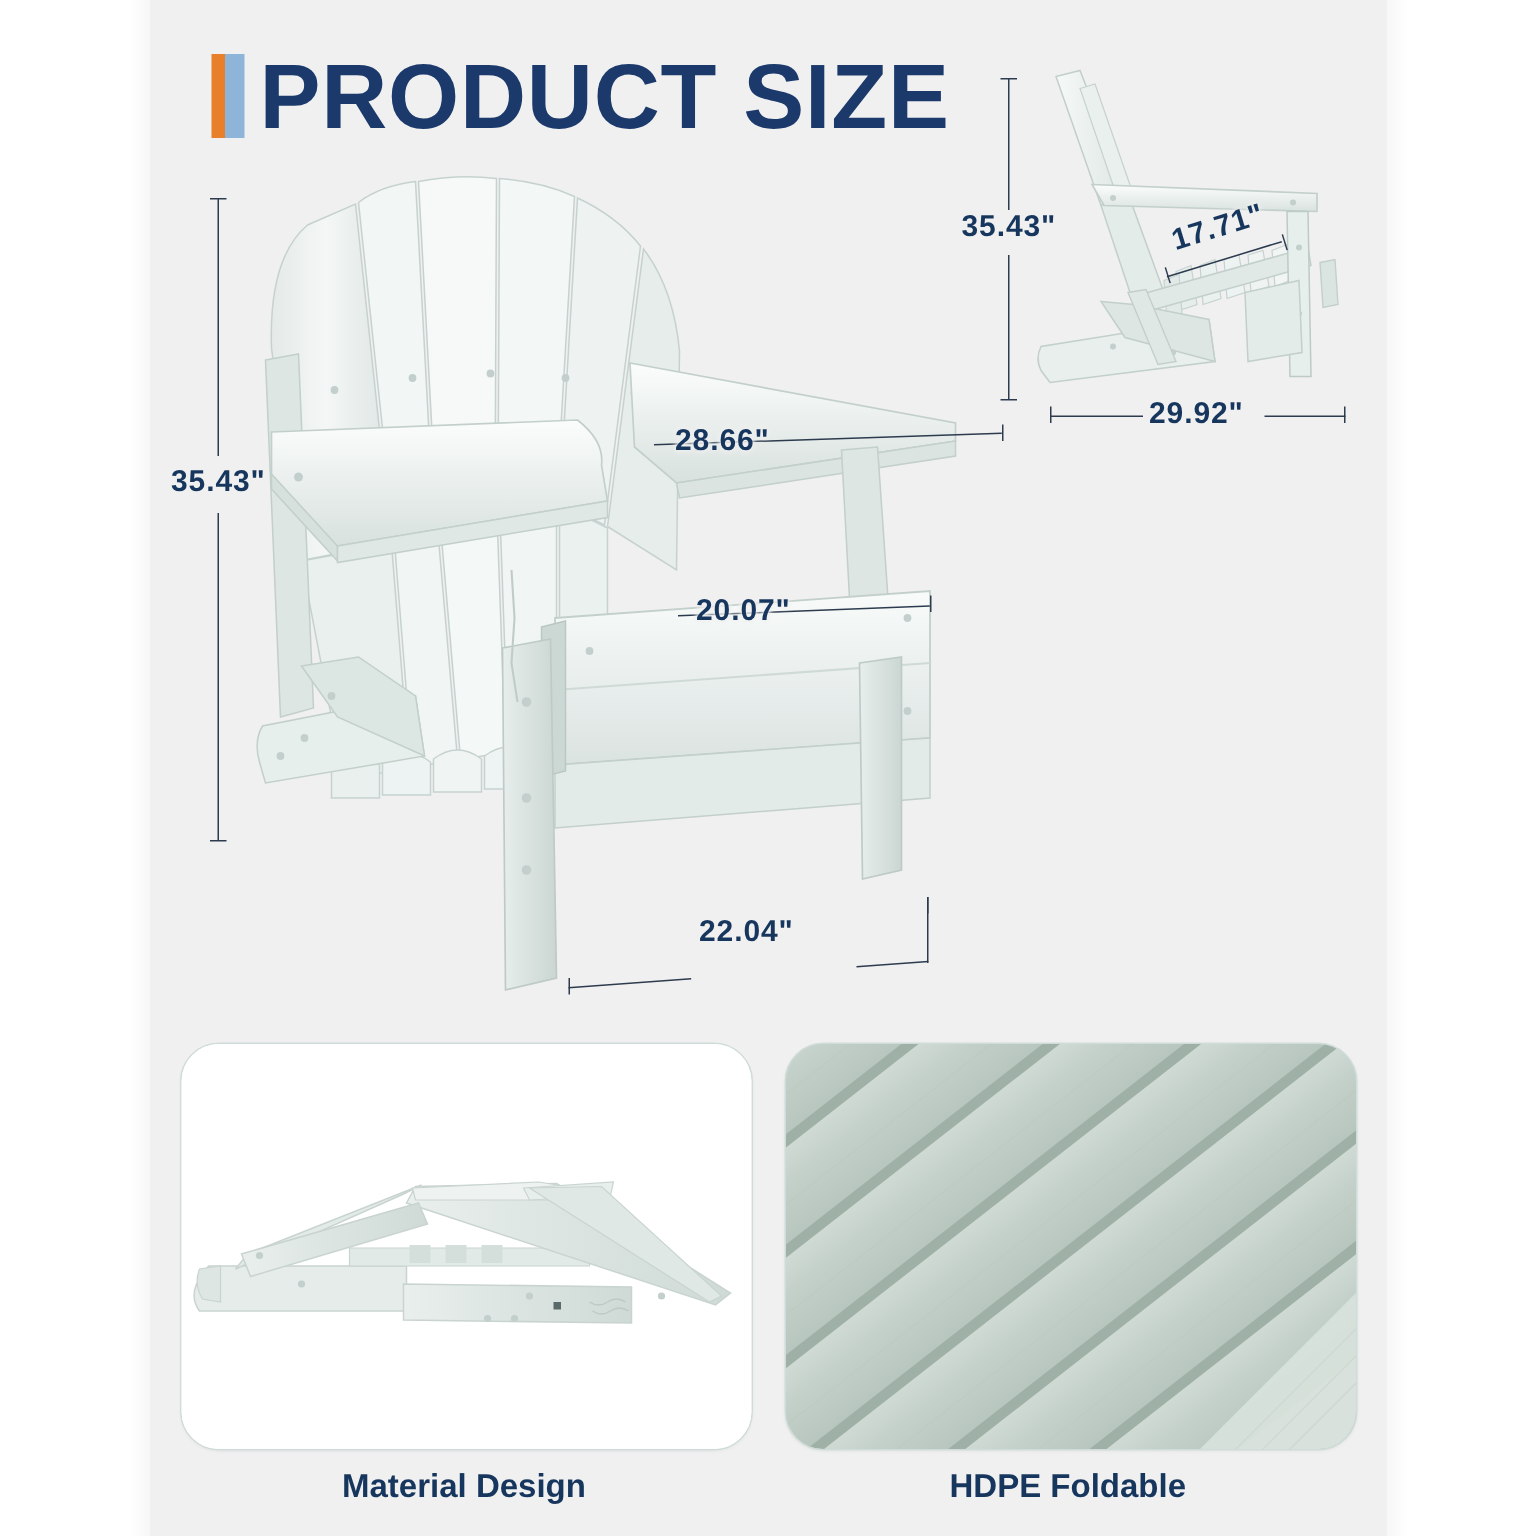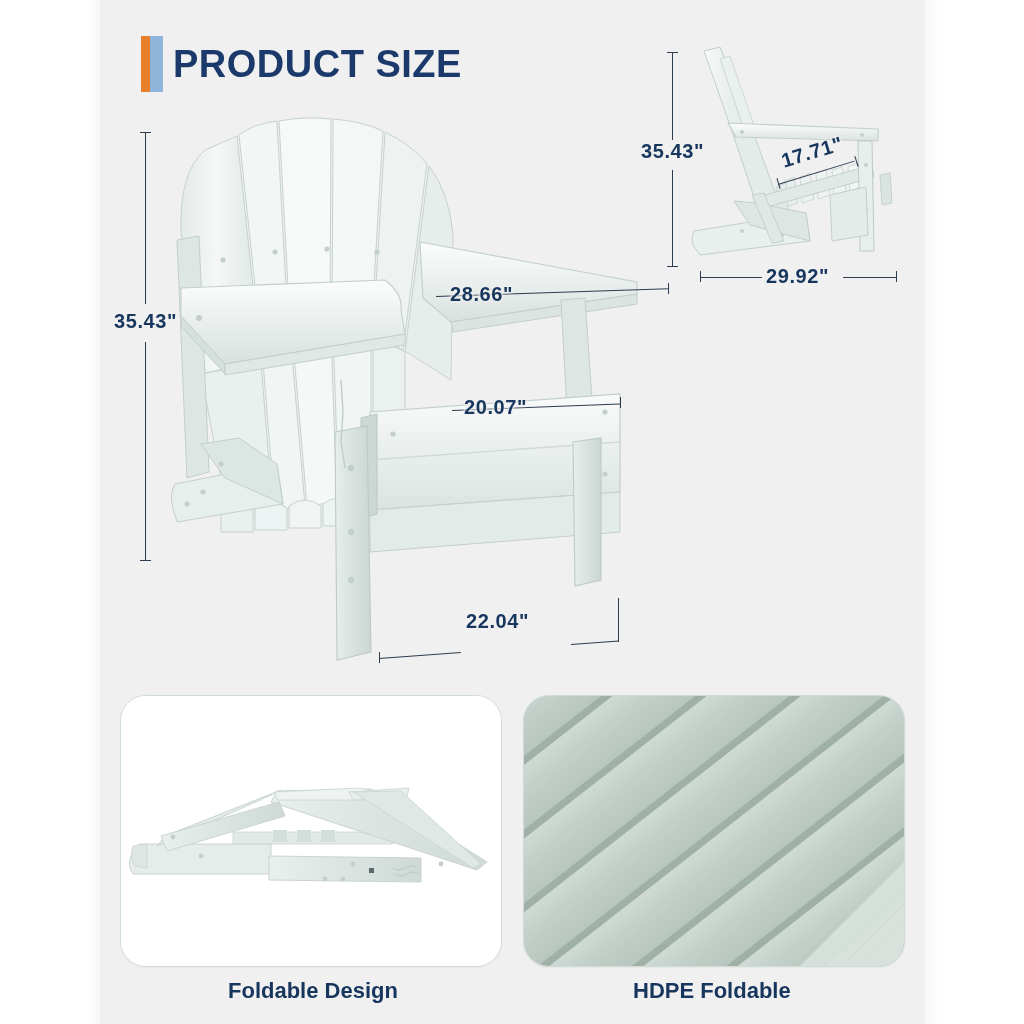--- a/index.html
+++ b/index.html
@@ -30,21 +30,21 @@
 
   
   .title-wrap{
     position:absolute;left:141px;top:34px;
     display:flex;align-items:center;height:60px;
   }
   .bar-orange{width:9px;height:56px;background:#e8802b;}
   .bar-blue{width:13px;height:56px;background:#8fb4d9;}
   .title-text{
     margin-left:10px;
-    font-size:38px;font-weight:bold;letter-spacing:.5px;
+    font-size:61px;font-weight:bold;letter-spacing:.5px;
     color:#1b3a6b;line-height:1;
     white-space:nowrap;
   }
 
   
   .dim{
     position:absolute;
     color:#17365d;
     font-weight:bold;
     font-size:20px;
@@ -390,15 +390,15 @@
           <g stroke="#cbd6d0" stroke-width="1" opacity=".7">
             <line x1="300" y1="270" x2="380" y2="190"></line>
             <line x1="318" y1="270" x2="380" y2="208"></line>
             <line x1="336" y1="270" x2="380" y2="226"></line>
           </g>
         </g>
       </svg>
     </div>
   </div>
 
-  <div class="caption cap-left">Foldable Design</div>
+  <div class="caption cap-left">Material Design</div>
   <div class="caption cap-right">HDPE Foldable</div>
 </div>
 
 </body></html>

